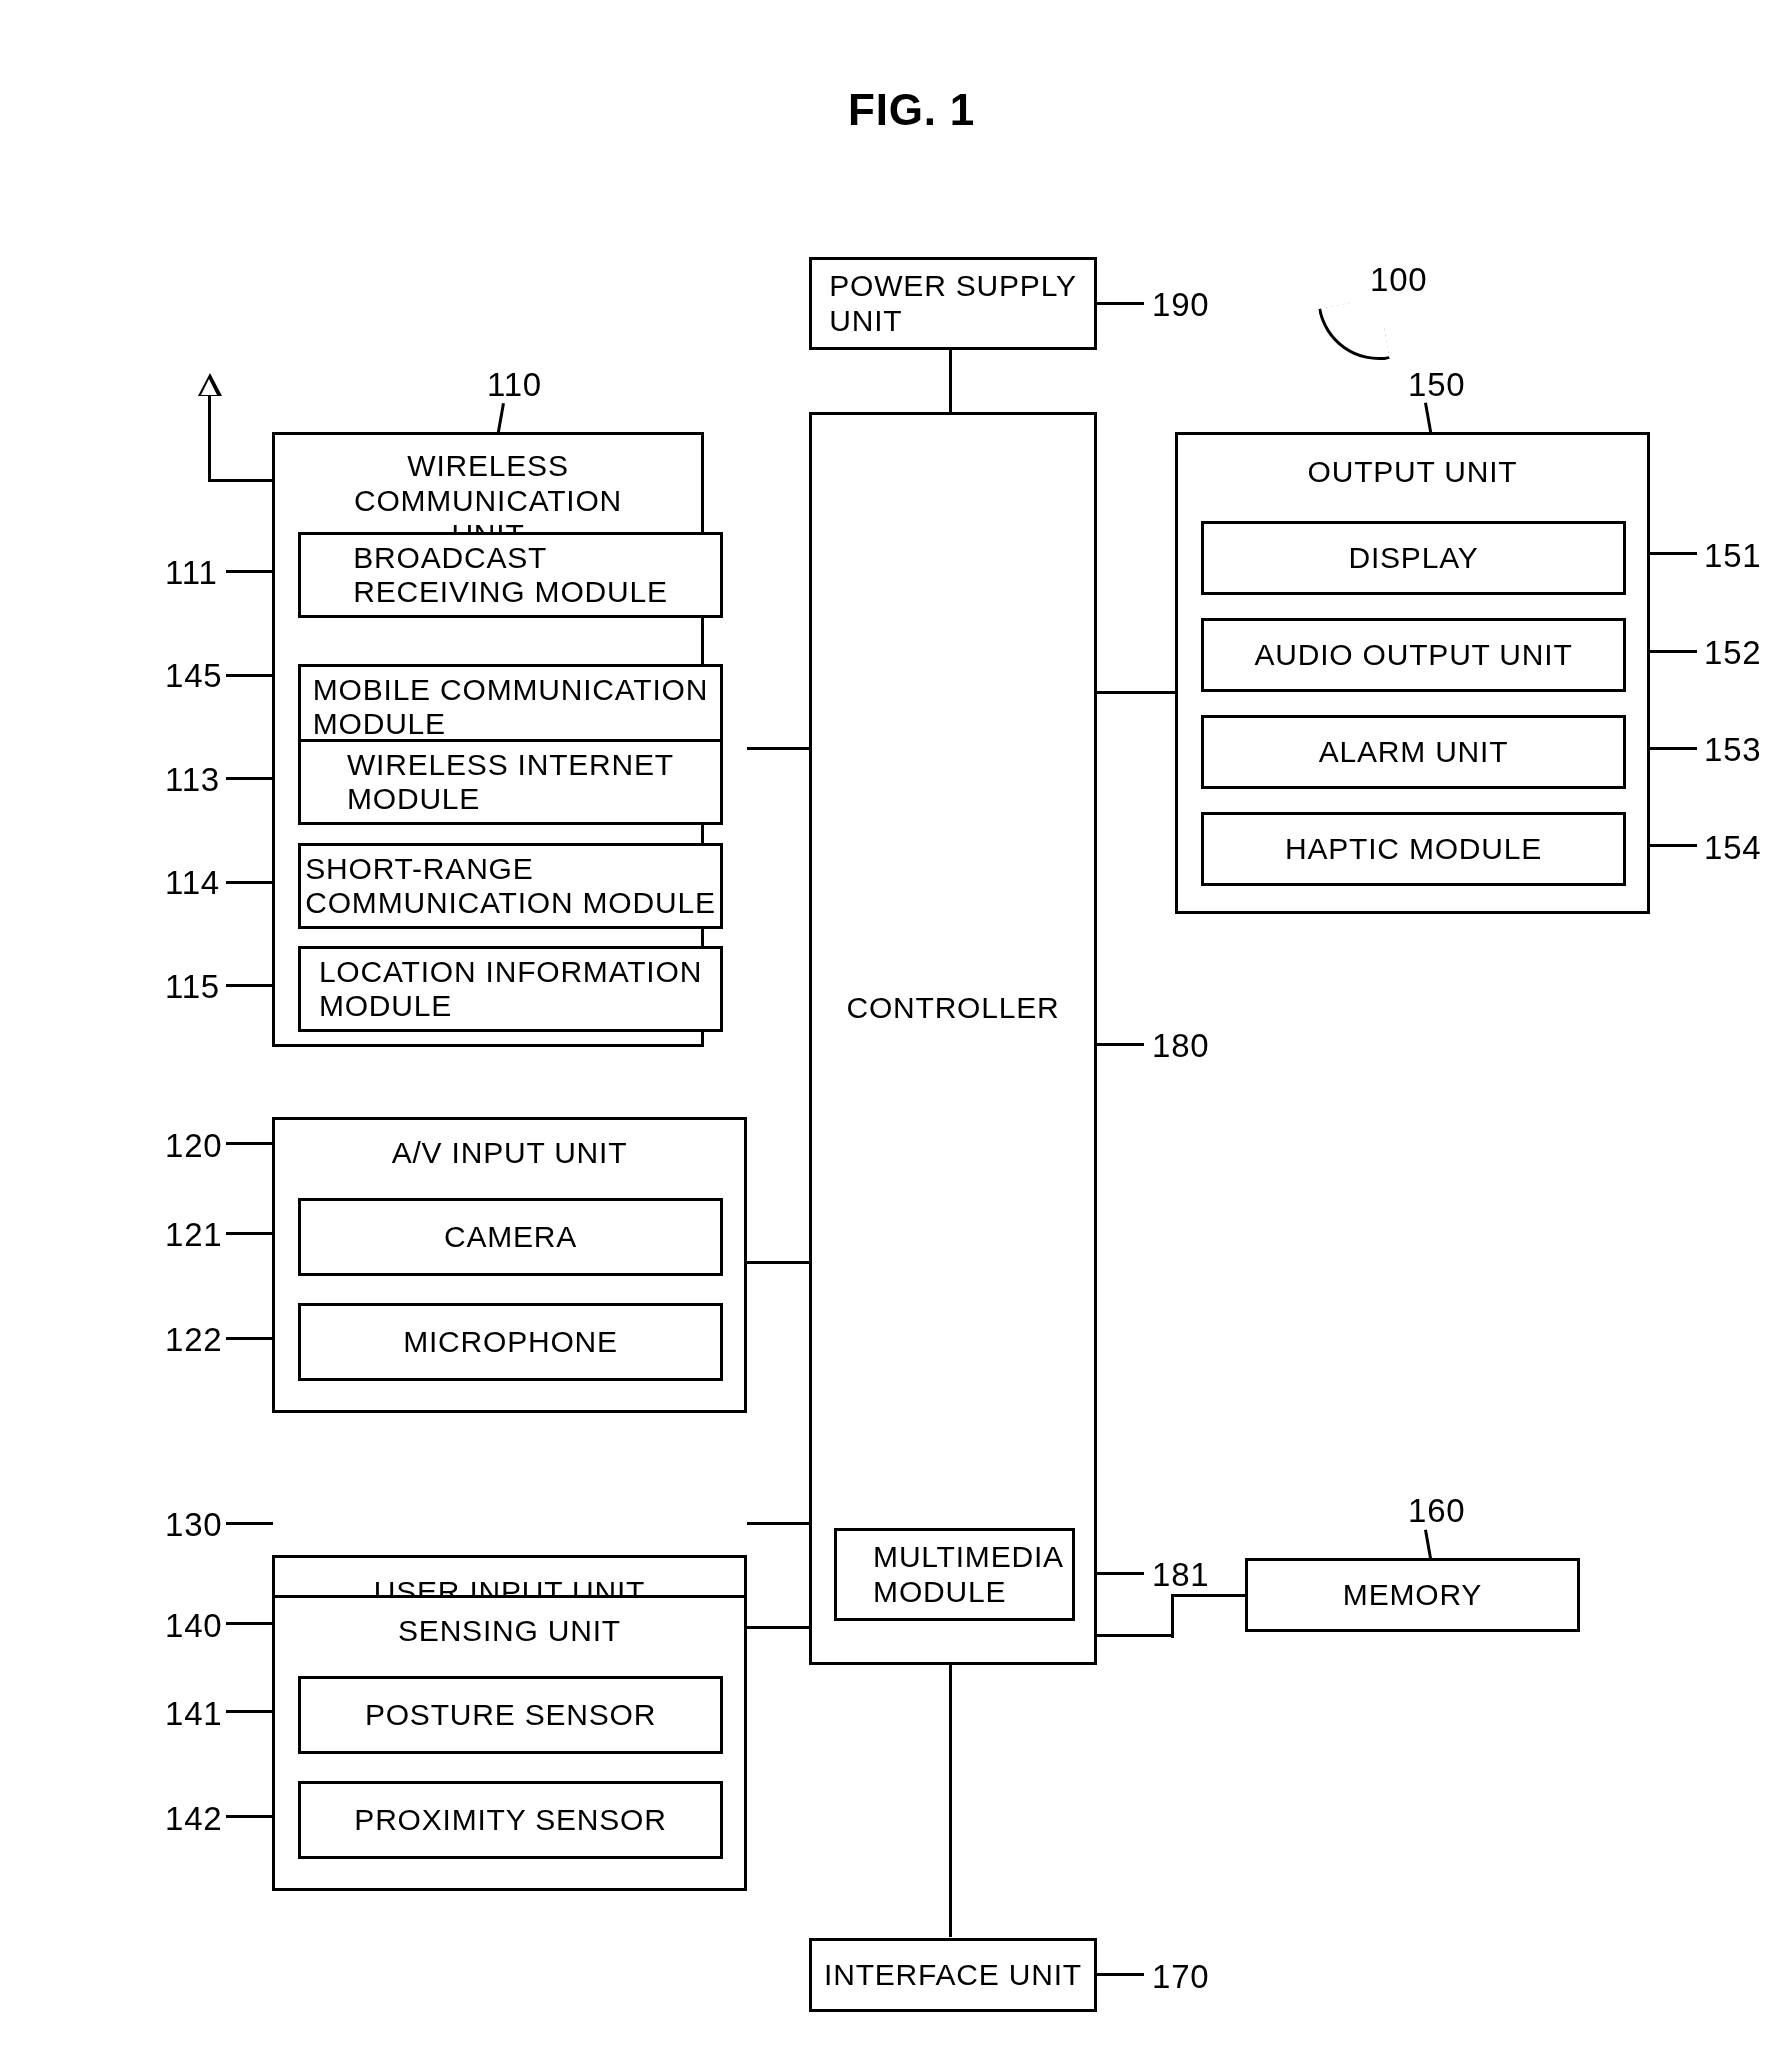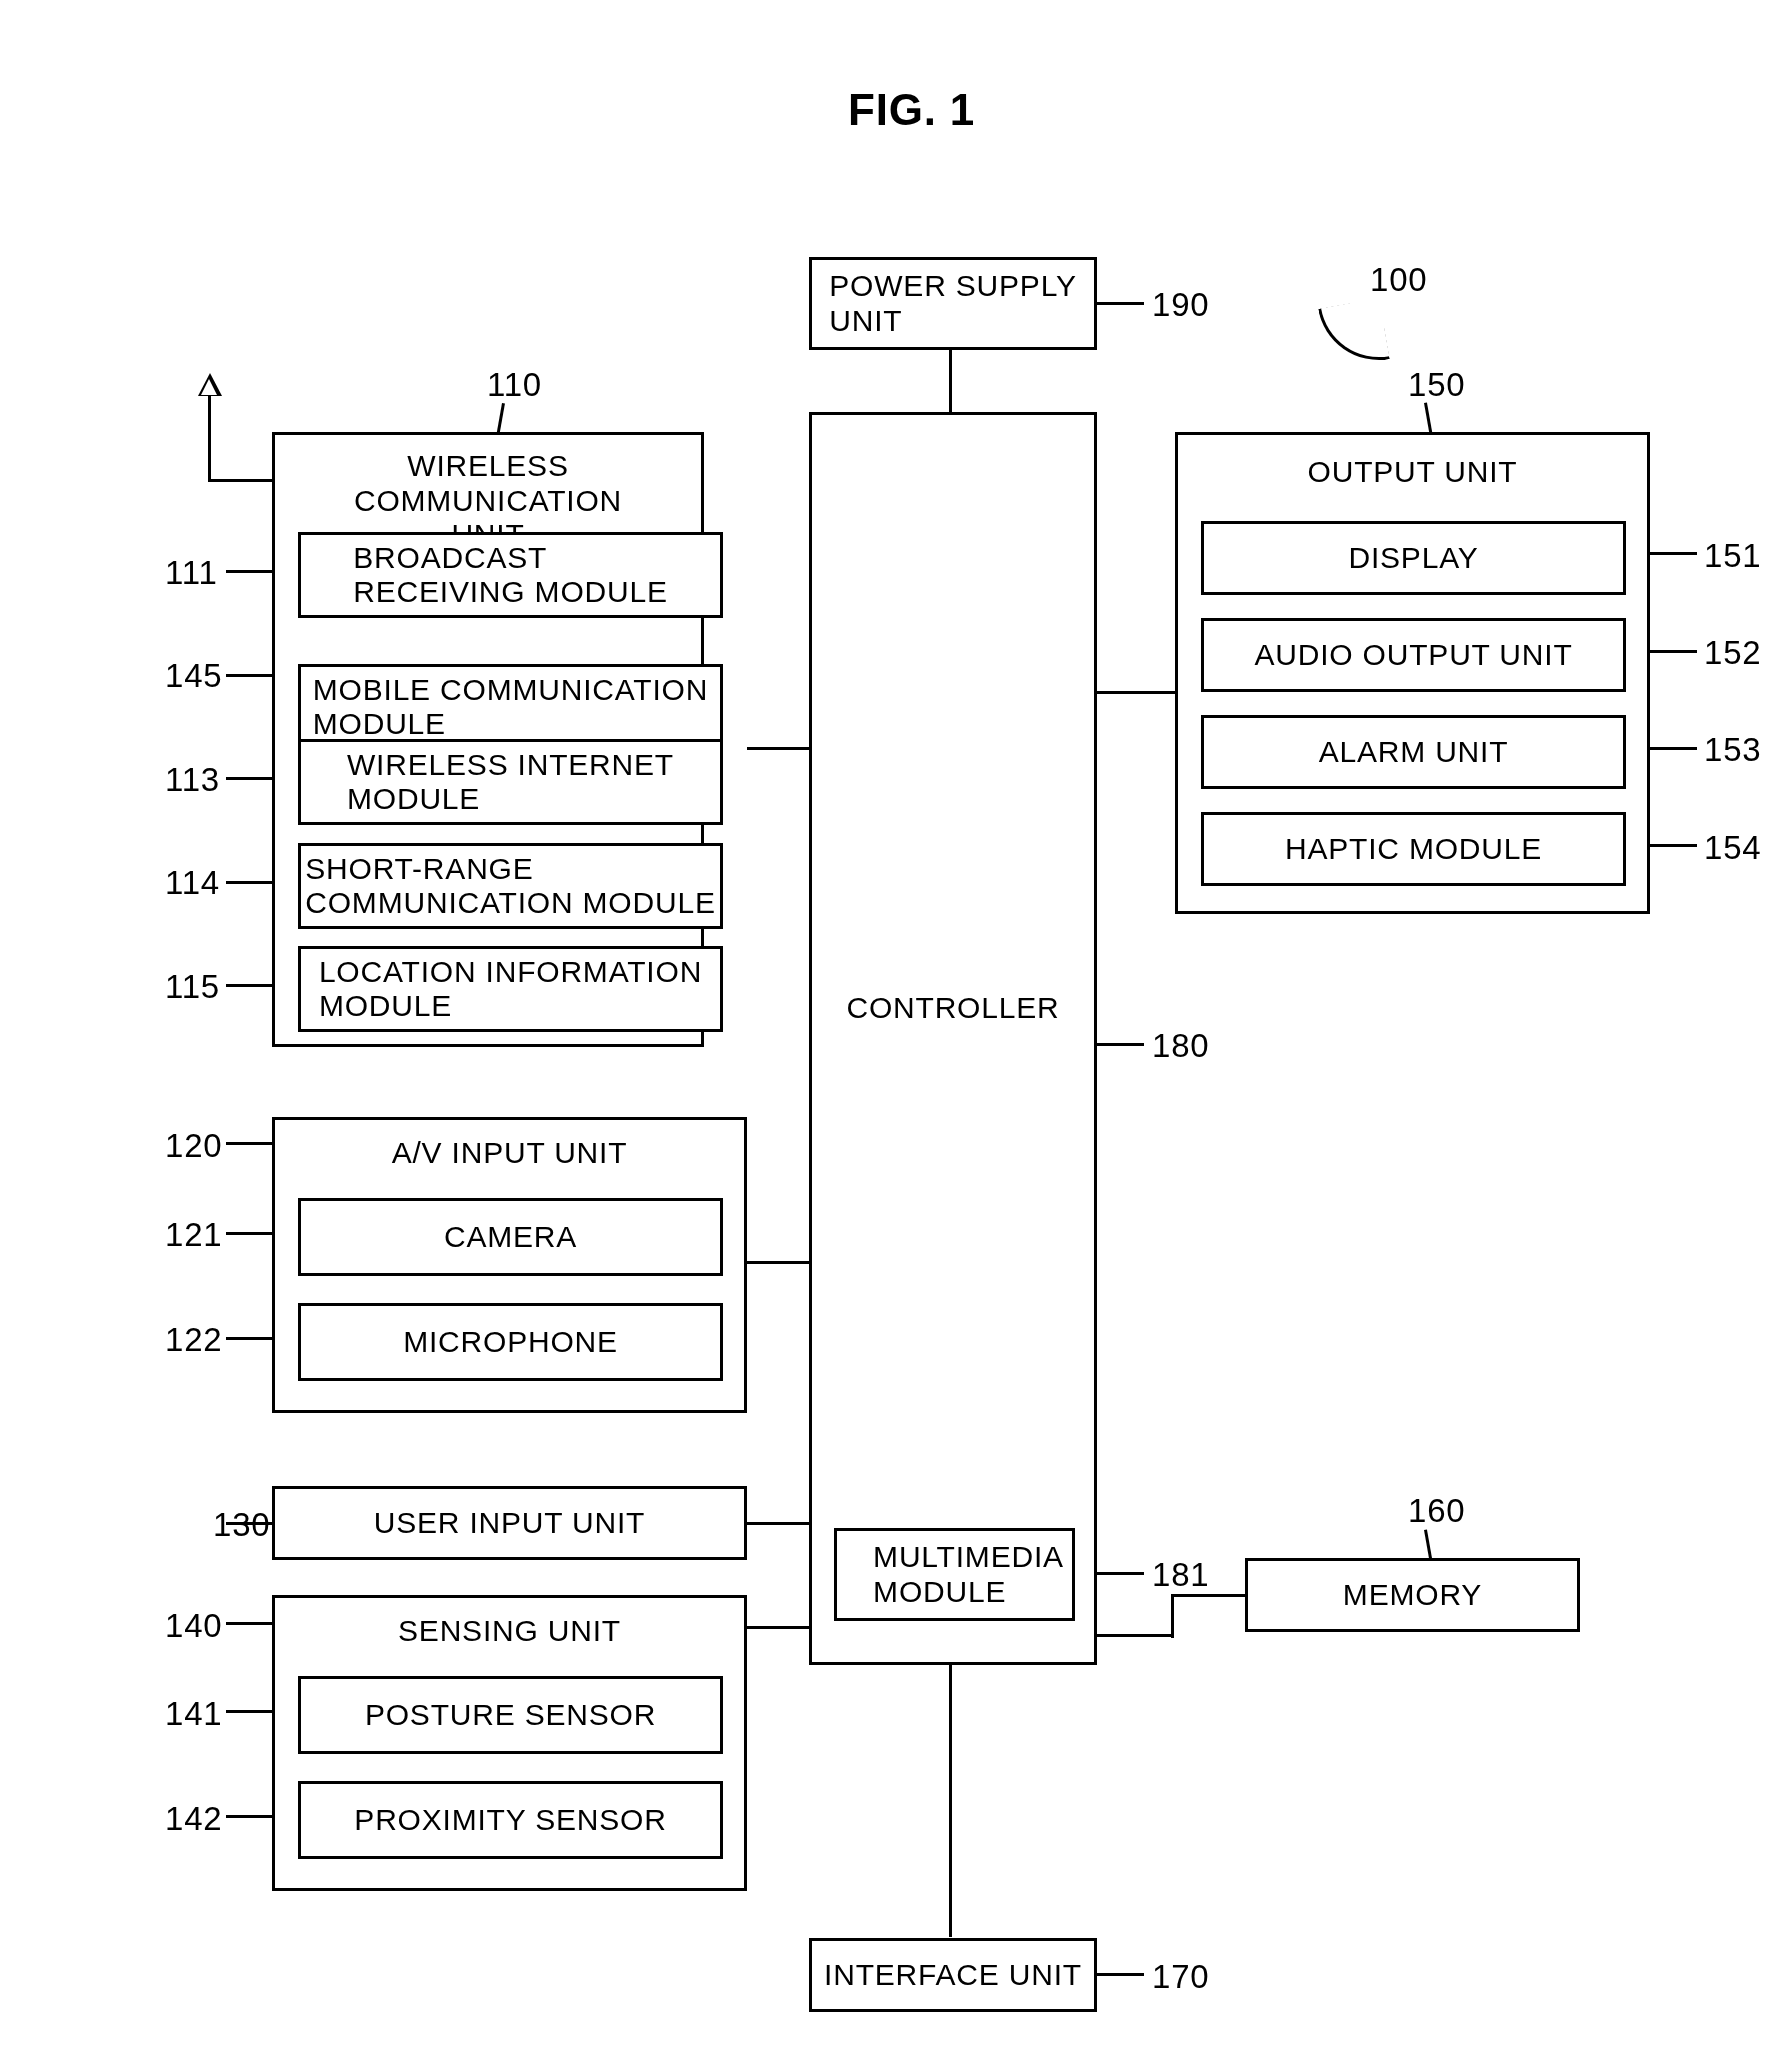--- a/index.html
+++ b/index.html
@@ -176,24 +176,24 @@
     <div class="box" style="left:23px; top:183px; width:425px; height:78px; position:absolute;">MICROPHONE</div>
   </div>
   <div class="hline" style="left:716px; top:1230px; width:62px;"></div>
   <div class="hline" style="left:195px; top:1111px; width:47px;"></div>
   <div class="ref" style="left:134px; top:1096px;">120</div>
   <div class="hline" style="left:195px; top:1201px; width:47px;"></div>
   <div class="ref" style="left:134px; top:1185px;">121</div>
   <div class="hline" style="left:195px; top:1306px; width:47px;"></div>
   <div class="ref" style="left:134px; top:1290px;">122</div>
 
-  <div class="box" style="left:241px; top:1455px; width:475px; height:74px;">USER INPUT UNIT</div>
+  <div class="box" style="left:241px; top:1524px; width:475px; height:74px;">USER INPUT UNIT</div>
   <div class="hline" style="left:716px; top:1491px; width:62px;"></div>
   <div class="hline" style="left:195px; top:1491px; width:47px;"></div>
-  <div class="ref" style="left:134px; top:1475px;margin-left:48px;">130</div>
+  <div class="ref" style="left:134px; top:1475px;">130</div>
 
   <div class="group-box" style="left:241px; top:1564px; width:475px; height:296px;">
     <div class="group-title" style="top:15.6px;">SENSING UNIT</div>
     <div class="box" style="left:23px; top:78px; width:425px; height:78px; position:absolute;">POSTURE SENSOR</div>
     <div class="box" style="left:23px; top:183px; width:425px; height:78px; position:absolute;">PROXIMITY SENSOR</div>
   </div>
   <div class="hline" style="left:716px; top:1595px; width:62px;"></div>
   <div class="hline" style="left:195px; top:1591px; width:47px;"></div>
   <div class="ref" style="left:134px; top:1576px;">140</div>
   <div class="hline" style="left:195px; top:1679px; width:47px;"></div>

